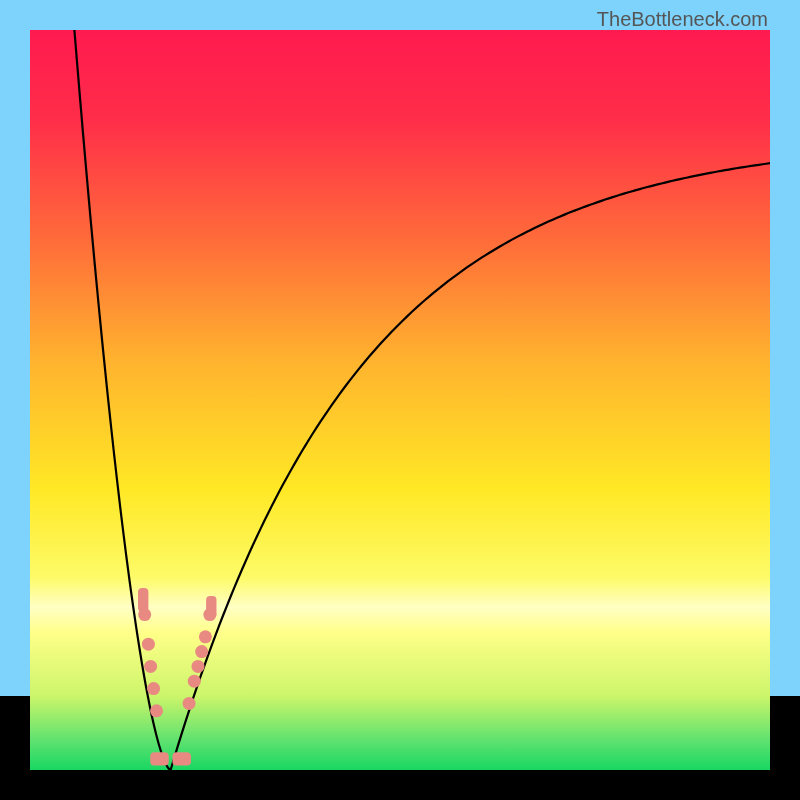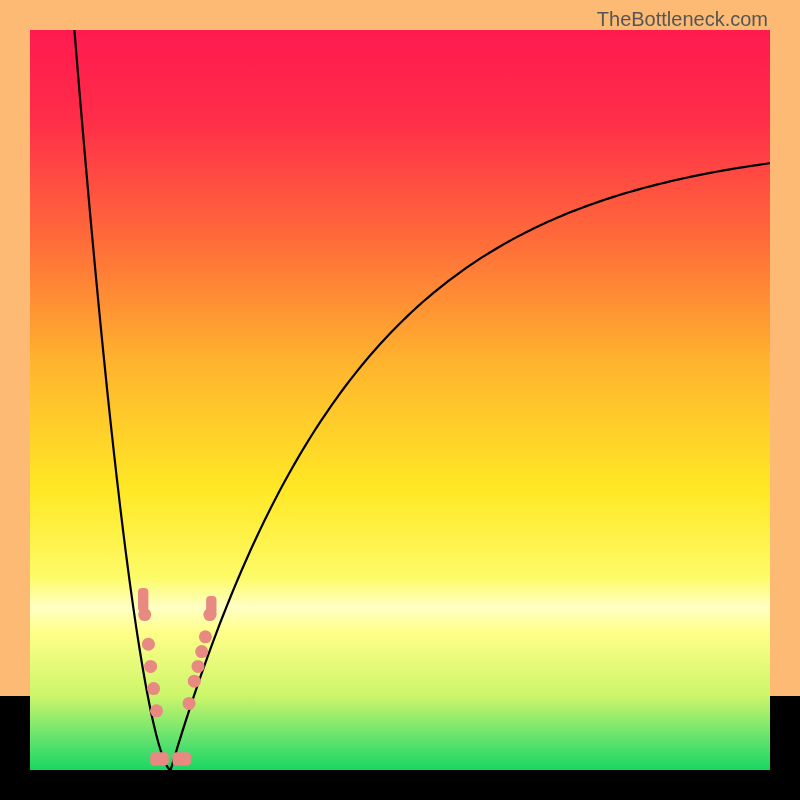--- a/index.html
+++ b/index.html
@@ -3,21 +3,21 @@
   <meta charset="utf-8">
   <style>
     * { margin: 0; padding: 0; box-sizing: border-box; }
     html, body { width: 800px; height: 800px; overflow: hidden; }
     body { background: #000; font-family: Arial, sans-serif; }
     
     .chart-container {
       position: relative;
       width: 800px;
       height: 696px;
-      background: #fdba74;
+      background: #7dd3fc;
     }
     
     .plot-area {
       position: absolute;
       left: 30px;
       top: 30px;
       width: 740px;
       height: 740px;
       overflow: hidden;
     }

